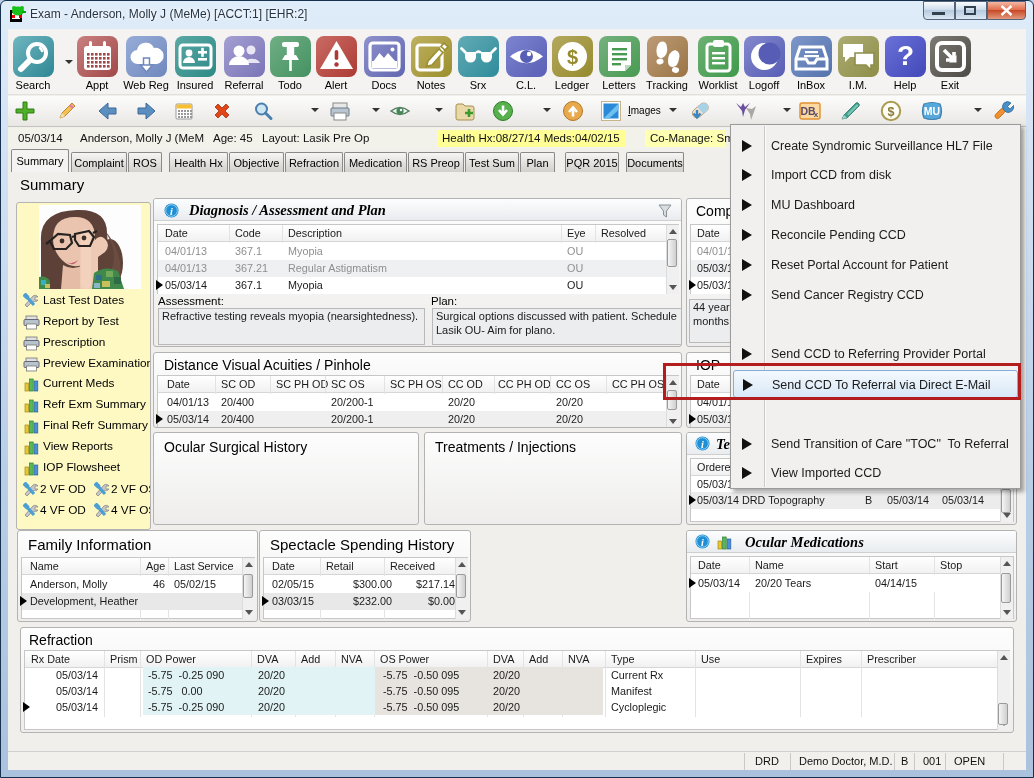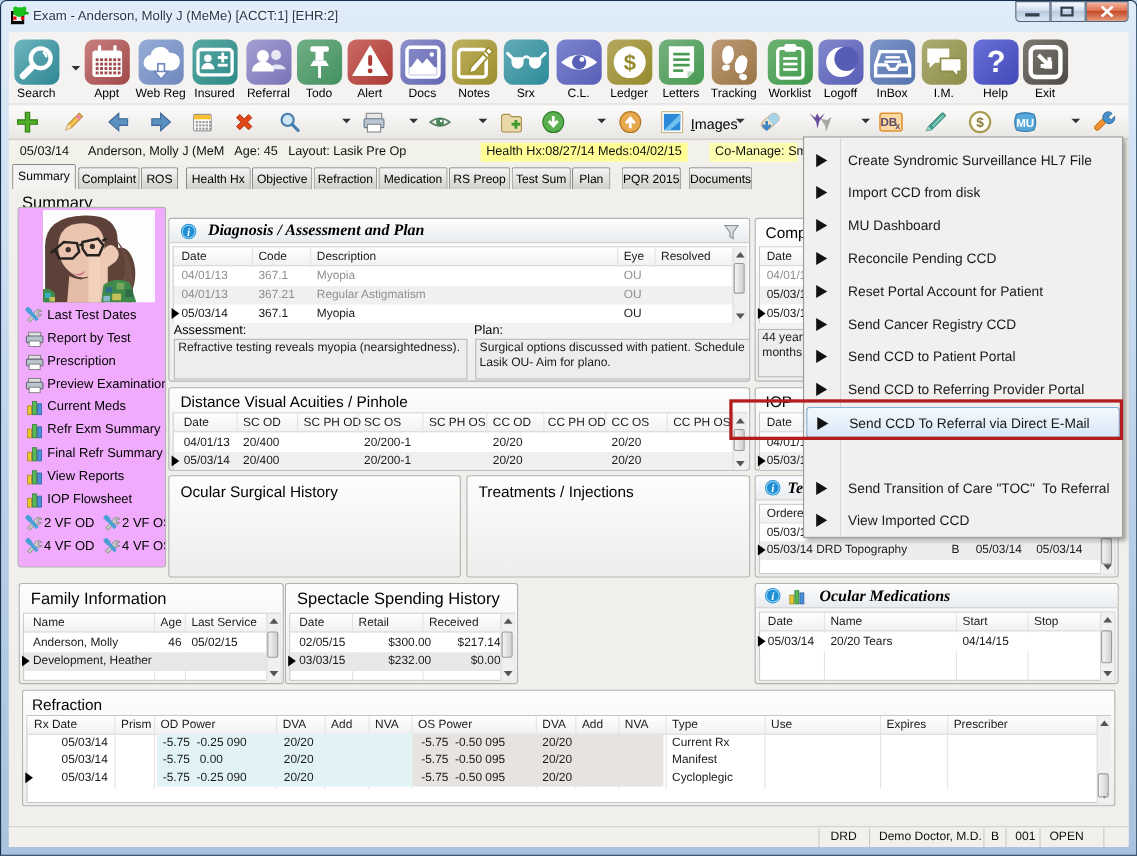--- a/index.html
+++ b/index.html
@@ -341,21 +341,21 @@
       </svg>
 <svg class="t2" style="left:554px;top:4px" width="22" height="22" viewBox="0 0 22 22">
         <circle cx="11" cy="11" r="9.5" fill="#e8a84c" stroke="#b07722"></circle>
         <path d="M11 16.5 v-8 M7 12 l4 -4.5 4 4.5" stroke="#fff" stroke-width="2.6" fill="none"></path>
       </svg>
 <svg class="t2" style="left:592px;top:4px" width="22" height="22" viewBox="0 0 22 22">
         <rect x="1.5" y="1.5" width="19" height="19" fill="#fff" stroke="#c8b48a"></rect>
         <rect x="3.5" y="3.5" width="15" height="15" fill="#2a8ad8"></rect>
         <path d="M3.5 18.5 L18.5 3.5 L18.5 10 L9 18.5 z" fill="#6ec0ee"></path>
       </svg>
-<span class="abs" style="left:620px;top:9px;font-size:13px;color:#000"><u>I</u>mages</span>
+<span class="abs" style="left:620px;top:9px;font-size:10px;color:#000"><u>I</u>mages</span>
 <svg class="t2" style="left:681px;top:4px" width="22" height="22" viewBox="0 0 22 22">
         <g transform="rotate(-40 11 10)">
           <rect x="2" y="6" width="18" height="9" rx="4.5" fill="#efe0cb" stroke="#b09878" stroke-width="0.8"></rect>
           <path d="M11 6 h4.5 a4.5 4.5 0 0 1 0 9 h-4.5 z" fill="#a6d3e8"></path>
         </g>
         <path d="M8 10 v7 M4.5 13.5 l3.5 4 3.5 -4" stroke="#3c85c0" stroke-width="2.4" fill="none"></path>
       </svg>
 <svg class="t2" style="left:726px;top:4px" width="22" height="22" viewBox="0 0 22 22">
         <path d="M12 8 L16 14 L17 20 L20 12 L22 6 L18 9 z" fill="#aaa8a4"></path>
         <path d="M2 3 L8 11 L9 17 L11 10 L16 3 L11 7 L9 3 L7 7 z" fill="#6b4f9e"></path>
@@ -408,21 +408,21 @@
 <div class="tab" style="left:277px;width:58px">Refraction</div>
 <div class="tab" style="left:336px;width:63px">Medication</div>
 <div class="tab" style="left:400px;width:56px">RS Preop</div>
 <div class="tab" style="left:457px;width:54px">Test Sum</div>
 <div class="tab" style="left:512px;width:35px">Plan</div>
 <div class="tab" style="left:557px;width:54px">PQR 2015</div>
 <div class="tab" style="left:618px;width:58px">Documents</div>
 </div>
 <div id="content">
 <div class="abs" style="left:12px;top:4px;font-size:15px">Summary</div>
-<div class="panel" style="left:8px;top:16px;width:135px;height:328px;background:#f0abfc">
+<div class="panel" style="left:8px;top:30px;width:135px;height:328px;background:#fef9c3">
 <svg class="abs" style="left:22px;top:2px" width="102" height="84" viewBox="0 0 102 84">
           <rect width="102" height="84" fill="#fdfdfd"></rect>
           <path d="M2 84 L2 36 Q0 6 38 5 Q68 4 68 28 L69 40 Q76 56 70 72 Q65 81 56 84 z" fill="#5d4138"></path>
           <ellipse cx="71" cy="58" rx="13" ry="24" fill="#5f4339"></ellipse>
           <path d="M66 26 Q78 44 74 60 Q70 74 58 82 L80 84 Q84 60 78 46 Q73 33 66 26 z" fill="#6b4c41"></path>
           <path d="M14 34 Q14 12 36 12 Q56 12 56 33 Q56 52 43 60 Q32 64 23 55 Q14 46 14 34 z" fill="#eac4ae"></path>
           <path d="M24 60 Q34 66 44 60 L44 84 L22 84 z" fill="#e5bda6"></path>
           <path d="M54 38 Q60 28 66 34 Q72 40 66 47 L59 52 L59 84 L41 84 L41 32 Q45 20 51 26 z" fill="#eecab4"></path>
           <rect x="42" y="24" width="10" height="60" rx="5" fill="#f2d2bc"></rect>
           <g stroke="#262220" stroke-width="2.2" fill="none">
@@ -871,24 +871,20 @@
       <div class="tx">Reconcile Pending CCD</div>
     </div>
 <div class="mi" style="top:125.7px">
       <div class="ar"></div>
       <div class="tx">Reset Portal Account for Patient</div>
     </div>
 <div class="mi" style="top:155.5px">
       <div class="ar"></div>
       <div class="tx">Send Cancer Registry CCD</div>
     </div>
-<div class="mi" style="top:185.3px">
-      <div class="ar"></div>
-      <div class="tx">Send CCD to Patient Portal</div>
-    </div>
 <div class="mi" style="top:215.1px">
       <div class="ar"></div>
       <div class="tx">Send CCD to Referring Provider Portal</div>
     </div>
 <div class="mi hl" style="top:244.9px">
       <div class="ar"></div>
       <div class="tx">Send CCD To Referral via Direct E-Mail</div>
     </div>
 <div class="mi" style="top:304.5px">
       <div class="ar"></div>

